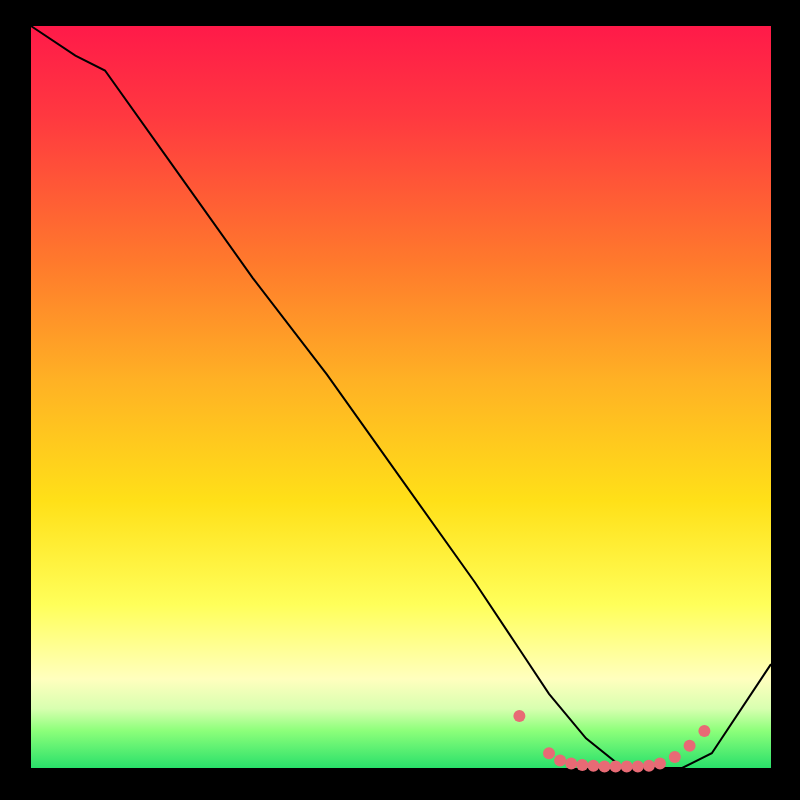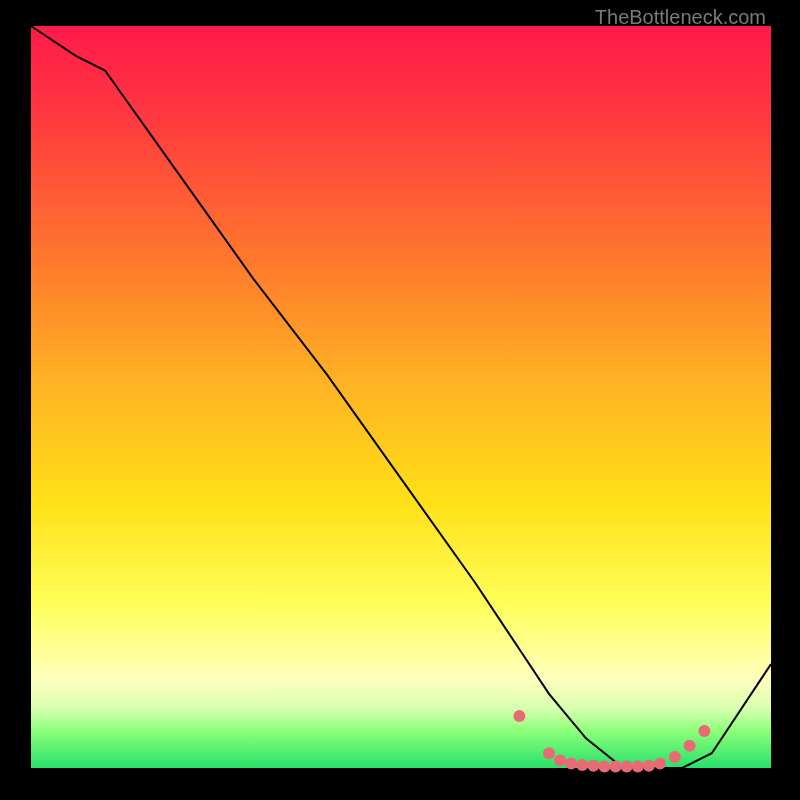--- a/index.html
+++ b/index.html
@@ -54,21 +54,20 @@
     left: 0;
     top: 0;
   }
 </style>
 </head>
 <body>
 
 <div class="frame">
   <div class="plot"></div>
 
-  <div class="watermark">TheBottleneck.com</div>
 
   <svg class="curves" width="800" height="800">
     <g>
       <path id="curve-path" fill="none" stroke="#000000" stroke-width="2" d="M31.0 26.0 L75.4 55.7 L105.0 70.5 L179.0 174.4 L253.0 278.3 L327.0 374.7 L401.0 478.6 L475.0 582.5 L519.4 649.3 L549.0 693.8 L586.0 738.3 L623.0 768.0 L652.6 768.0 L682.2 768.0 L711.8 753.2 L771.0 664.1"></path>
     </g>
     <g id="marker-group">
         <circle cx="519.4" cy="716.1" r="6" fill="#e86a75"></circle>
         <circle cx="549.0" cy="753.2" r="6" fill="#e86a75"></circle>
         <circle cx="560.1" cy="760.6" r="6" fill="#e86a75"></circle>
         <circle cx="571.2" cy="763.5" r="6" fill="#e86a75"></circle>

